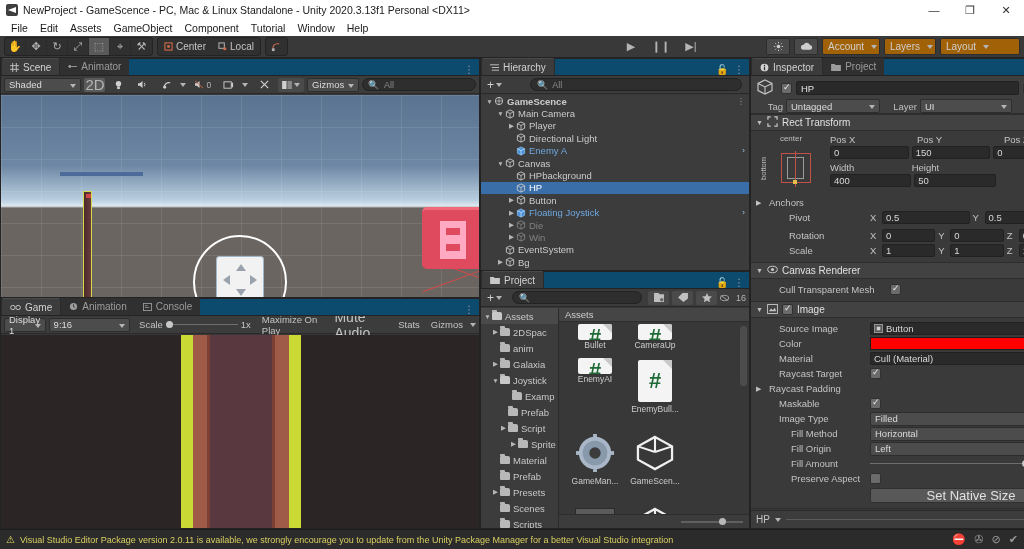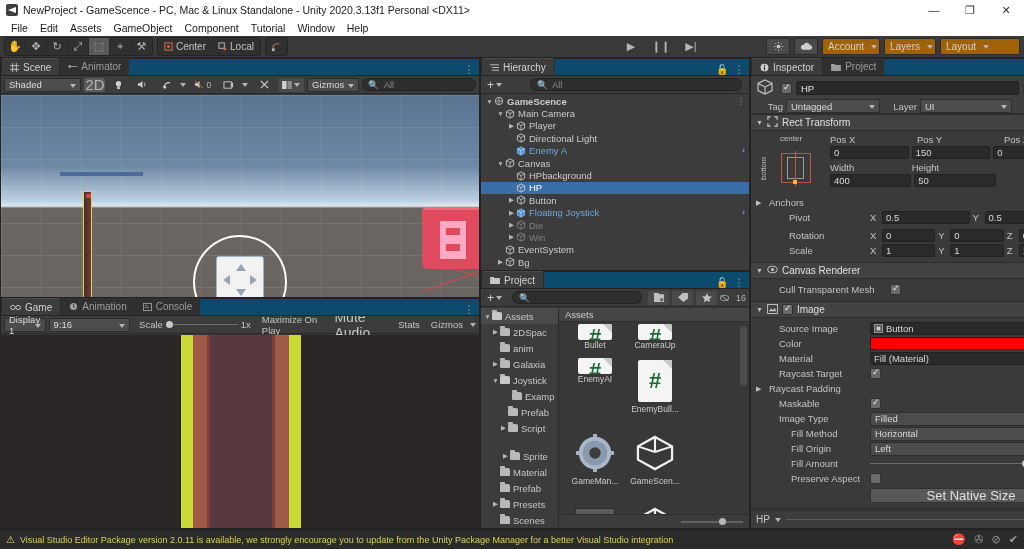--- a/index.html
+++ b/index.html
@@ -737,21 +737,21 @@
             <div class="ptrow" style="padding-left: 18px;">
               <span class="twisty"></span>
               <span class="folder"></span>
               <span>Prefab</span>
             </div>
             <div class="ptrow" style="padding-left: 18px;">
               <span class="twisty">▶</span>
               <span class="folder"></span>
               <span>Script</span>
             </div>
-            <div class="ptrow" style="padding-left: 20px; margin-top: 12px;">
+            <div class="ptrow" style="padding-left: 28px;">
               <span class="twisty">▶</span>
               <span class="folder"></span>
               <span>Sprite</span>
             </div>
             <div class="ptrow" style="padding-left: 10px;">
               <span class="twisty"></span>
               <span class="folder"></span>
               <span>Material</span>
             </div>
             <div class="ptrow" style="padding-left: 10px;">
@@ -1052,21 +1052,21 @@
             <span class="eyedrop">
               <svg width="10" height="10" viewBox="0 0 11 11">
                   <path d="M7.5 1.2a1.6 1.6 0 0 1 2.3 2.3L8.6 4.7 6.3 2.4z" fill="#c0c0c0"></path>
                   <path d="M5.8 2.9l2.3 2.3-4.4 4.4H1.4V7.3z" fill="#c0c0c0"></path>
                 </svg>
             </span>
           </div>
           <div class="frow">
             <span class="flabel">Material</span>
             <span class="objfield">
-              <span>Fill (Material)</span>
+              <span>Cull (Material)</span>
               <span class="pick"></span>
             </span>
           </div>
           <div class="frow">
             <span class="flabel">Raycast Target</span>
             <span class="cb on"></span>
           </div>
           <div class="frow">
             <span class="tw" style="font-size:7px;width:10px;color:#bdbdbd">▶</span>
             <span>Raycast Padding</span>

